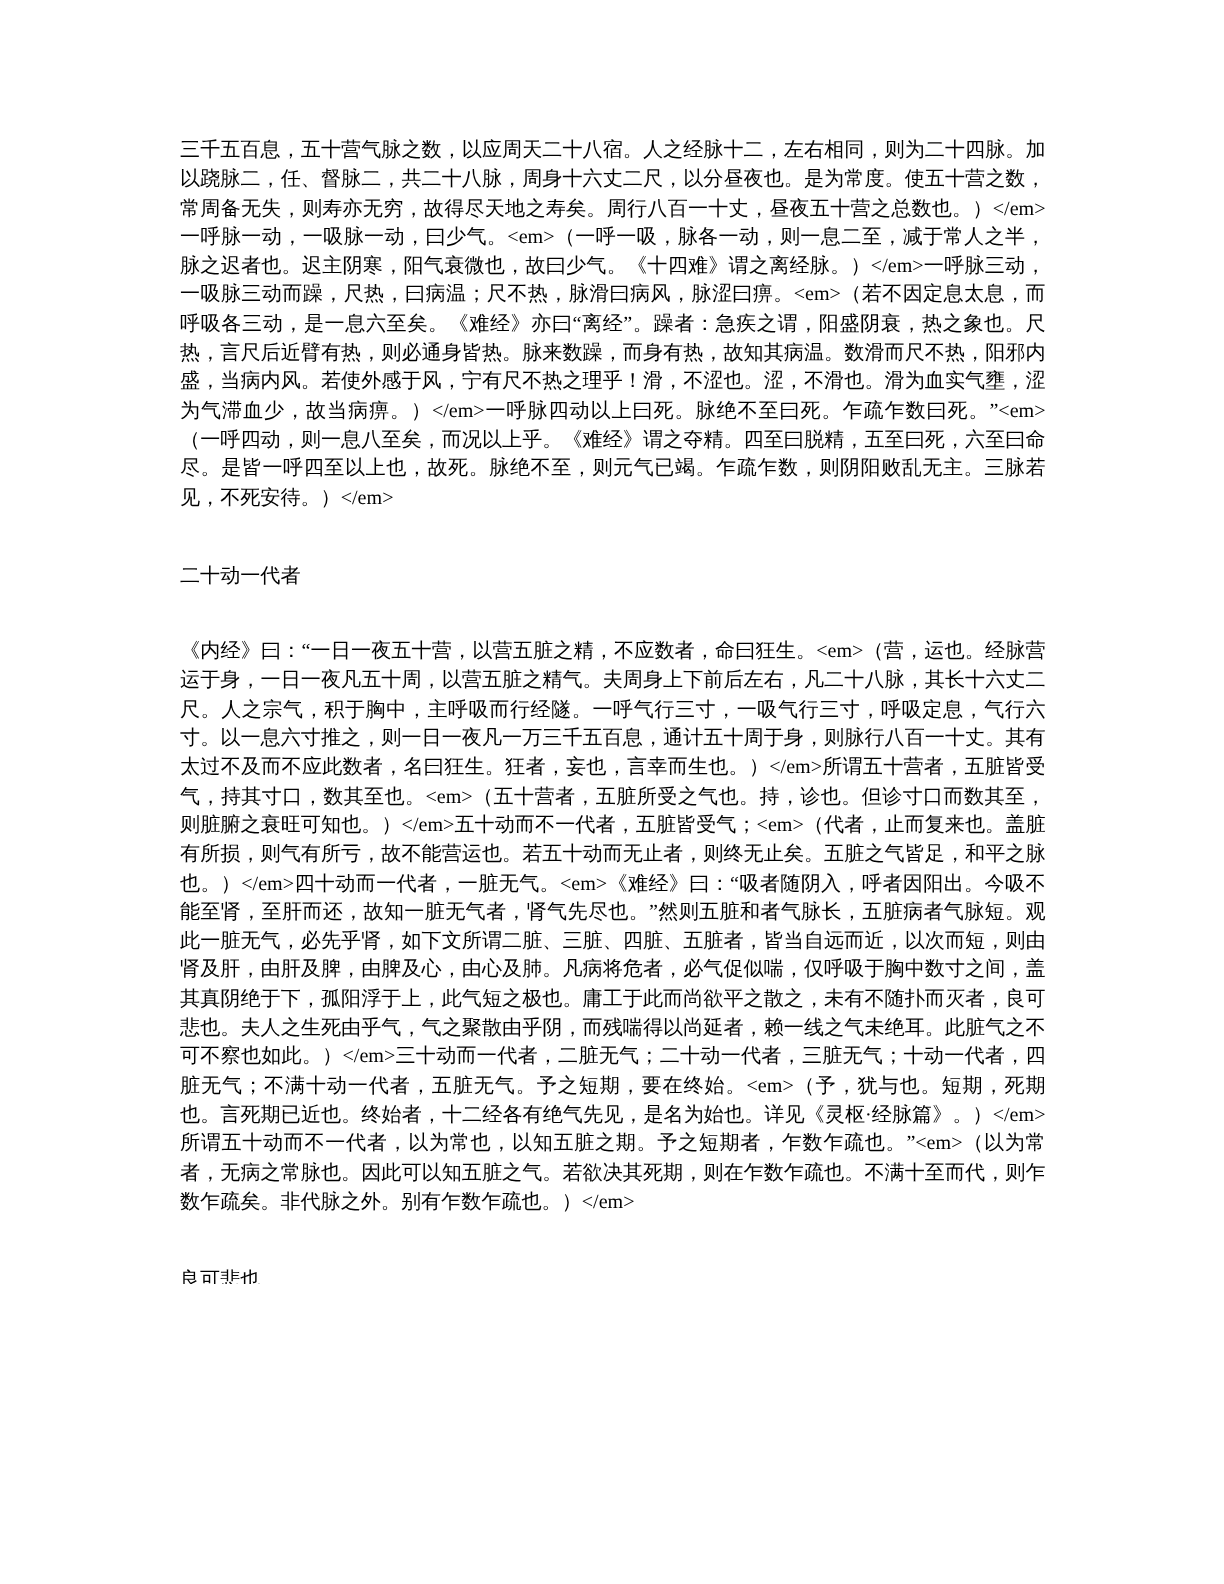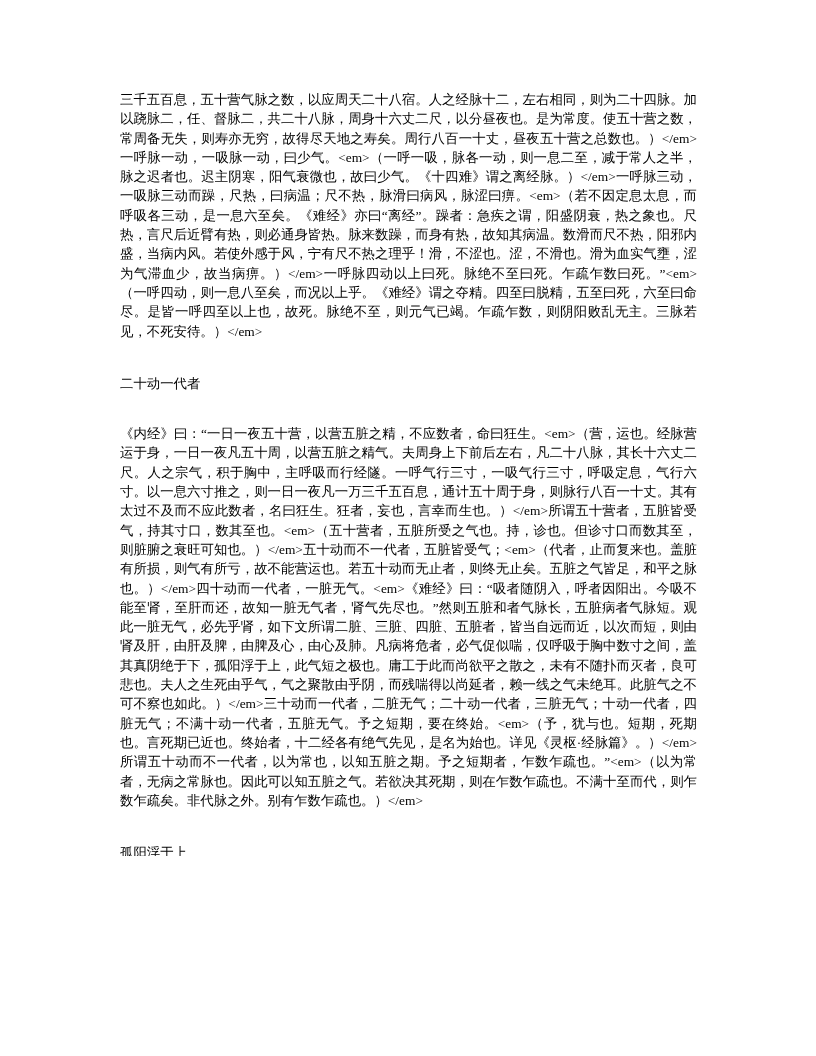--- a/index.html
+++ b/index.html
@@ -39,15 +39,15 @@
 </head>
 <body>
 
 <div class="page">
   <p class="para">三千五百息，五十营气脉之数，以应周天二十八宿。人之经脉十二，左右相同，则为二十四脉。加以跷脉二，任、督脉二，共二十八脉，周身十六丈二尺，以分昼夜也。是为常度。使五十营之数，常周备无失，则寿亦无穷，故得尽天地之寿矣。周行八百一十丈，昼夜五十营之总数也。）&lt;/em&gt;一呼脉一动，一吸脉一动，曰少气。&lt;em&gt;（一呼一吸，脉各一动，则一息二至，减于常人之半，脉之迟者也。迟主阴寒，阳气衰微也，故曰少气。《十四难》谓之离经脉。）&lt;/em&gt;一呼脉三动，一吸脉三动而躁，尺热，曰病温；尺不热，脉滑曰病风，脉涩曰痹。&lt;em&gt;（若不因定息太息，而呼吸各三动，是一息六至矣。《难经》亦曰“离经”。躁者：急疾之谓，阳盛阴衰，热之象也。尺热，言尺后近臂有热，则必通身皆热。脉来数躁，而身有热，故知其病温。数滑而尺不热，阳邪内盛，当病内风。若使外感于风，宁有尺不热之理乎！滑，不涩也。涩，不滑也。滑为血实气壅，涩为气滞血少，故当病痹。）&lt;/em&gt;一呼脉四动以上曰死。脉绝不至曰死。乍疏乍数曰死。”&lt;em&gt;（一呼四动，则一息八至矣，而况以上乎。《难经》谓之夺精。四至曰脱精，五至曰死，六至曰命尽。是皆一呼四至以上也，故死。脉绝不至，则元气已竭。乍疏乍数，则阴阳败乱无主。三脉若见，不死安待。）&lt;/em&gt;</p>
 
   <h2 class="section-heading">二十动一代者</h2>
 
   <p class="para">《内经》曰：“一日一夜五十营，以营五脏之精，不应数者，命曰狂生。&lt;em&gt;（营，运也。经脉营运于身，一日一夜凡五十周，以营五脏之精气。夫周身上下前后左右，凡二十八脉，其长十六丈二尺。人之宗气，积于胸中，主呼吸而行经隧。一呼气行三寸，一吸气行三寸，呼吸定息，气行六寸。以一息六寸推之，则一日一夜凡一万三千五百息，通计五十周于身，则脉行八百一十丈。其有太过不及而不应此数者，名曰狂生。狂者，妄也，言幸而生也。）&lt;/em&gt;所谓五十营者，五脏皆受气，持其寸口，数其至也。&lt;em&gt;（五十营者，五脏所受之气也。持，诊也。但诊寸口而数其至，则脏腑之衰旺可知也。）&lt;/em&gt;五十动而不一代者，五脏皆受气；&lt;em&gt;（代者，止而复来也。盖脏有所损，则气有所亏，故不能营运也。若五十动而无止者，则终无止矣。五脏之气皆足，和平之脉也。）&lt;/em&gt;四十动而一代者，一脏无气。&lt;em&gt;《难经》曰：“吸者随阴入，呼者因阳出。今吸不能至肾，至肝而还，故知一脏无气者，肾气先尽也。”然则五脏和者气脉长，五脏病者气脉短。观此一脏无气，必先乎肾，如下文所谓二脏、三脏、四脏、五脏者，皆当自远而近，以次而短，则由肾及肝，由肝及脾，由脾及心，由心及肺。凡病将危者，必气促似喘，仅呼吸于胸中数寸之间，盖其真阴绝于下，孤阳浮于上，此气短之极也。庸工于此而尚欲平之散之，未有不随扑而灭者，良可悲也。夫人之生死由乎气，气之聚散由乎阴，而残喘得以尚延者，赖一线之气未绝耳。此脏气之不可不察也如此。）&lt;/em&gt;三十动而一代者，二脏无气；二十动一代者，三脏无气；十动一代者，四脏无气；不满十动一代者，五脏无气。予之短期，要在终始。&lt;em&gt;（予，犹与也。短期，死期也。言死期已近也。终始者，十二经各有绝气先见，是名为始也。详见《灵枢·经脉篇》。）&lt;/em&gt;所谓五十动而不一代者，以为常也，以知五脏之期。予之短期者，乍数乍疏也。”&lt;em&gt;（以为常者，无病之常脉也。因此可以知五脏之气。若欲决其死期，则在乍数乍疏也。不满十至而代，则乍数乍疏矣。非代脉之外。别有乍数乍疏也。）&lt;/em&gt;</p>
 
-  <h2 class="section-heading">孤阳浮于上</h2>
+  <h2 class="section-heading">良可悲也</h2>
 
 </div>
 
 </body></html>

